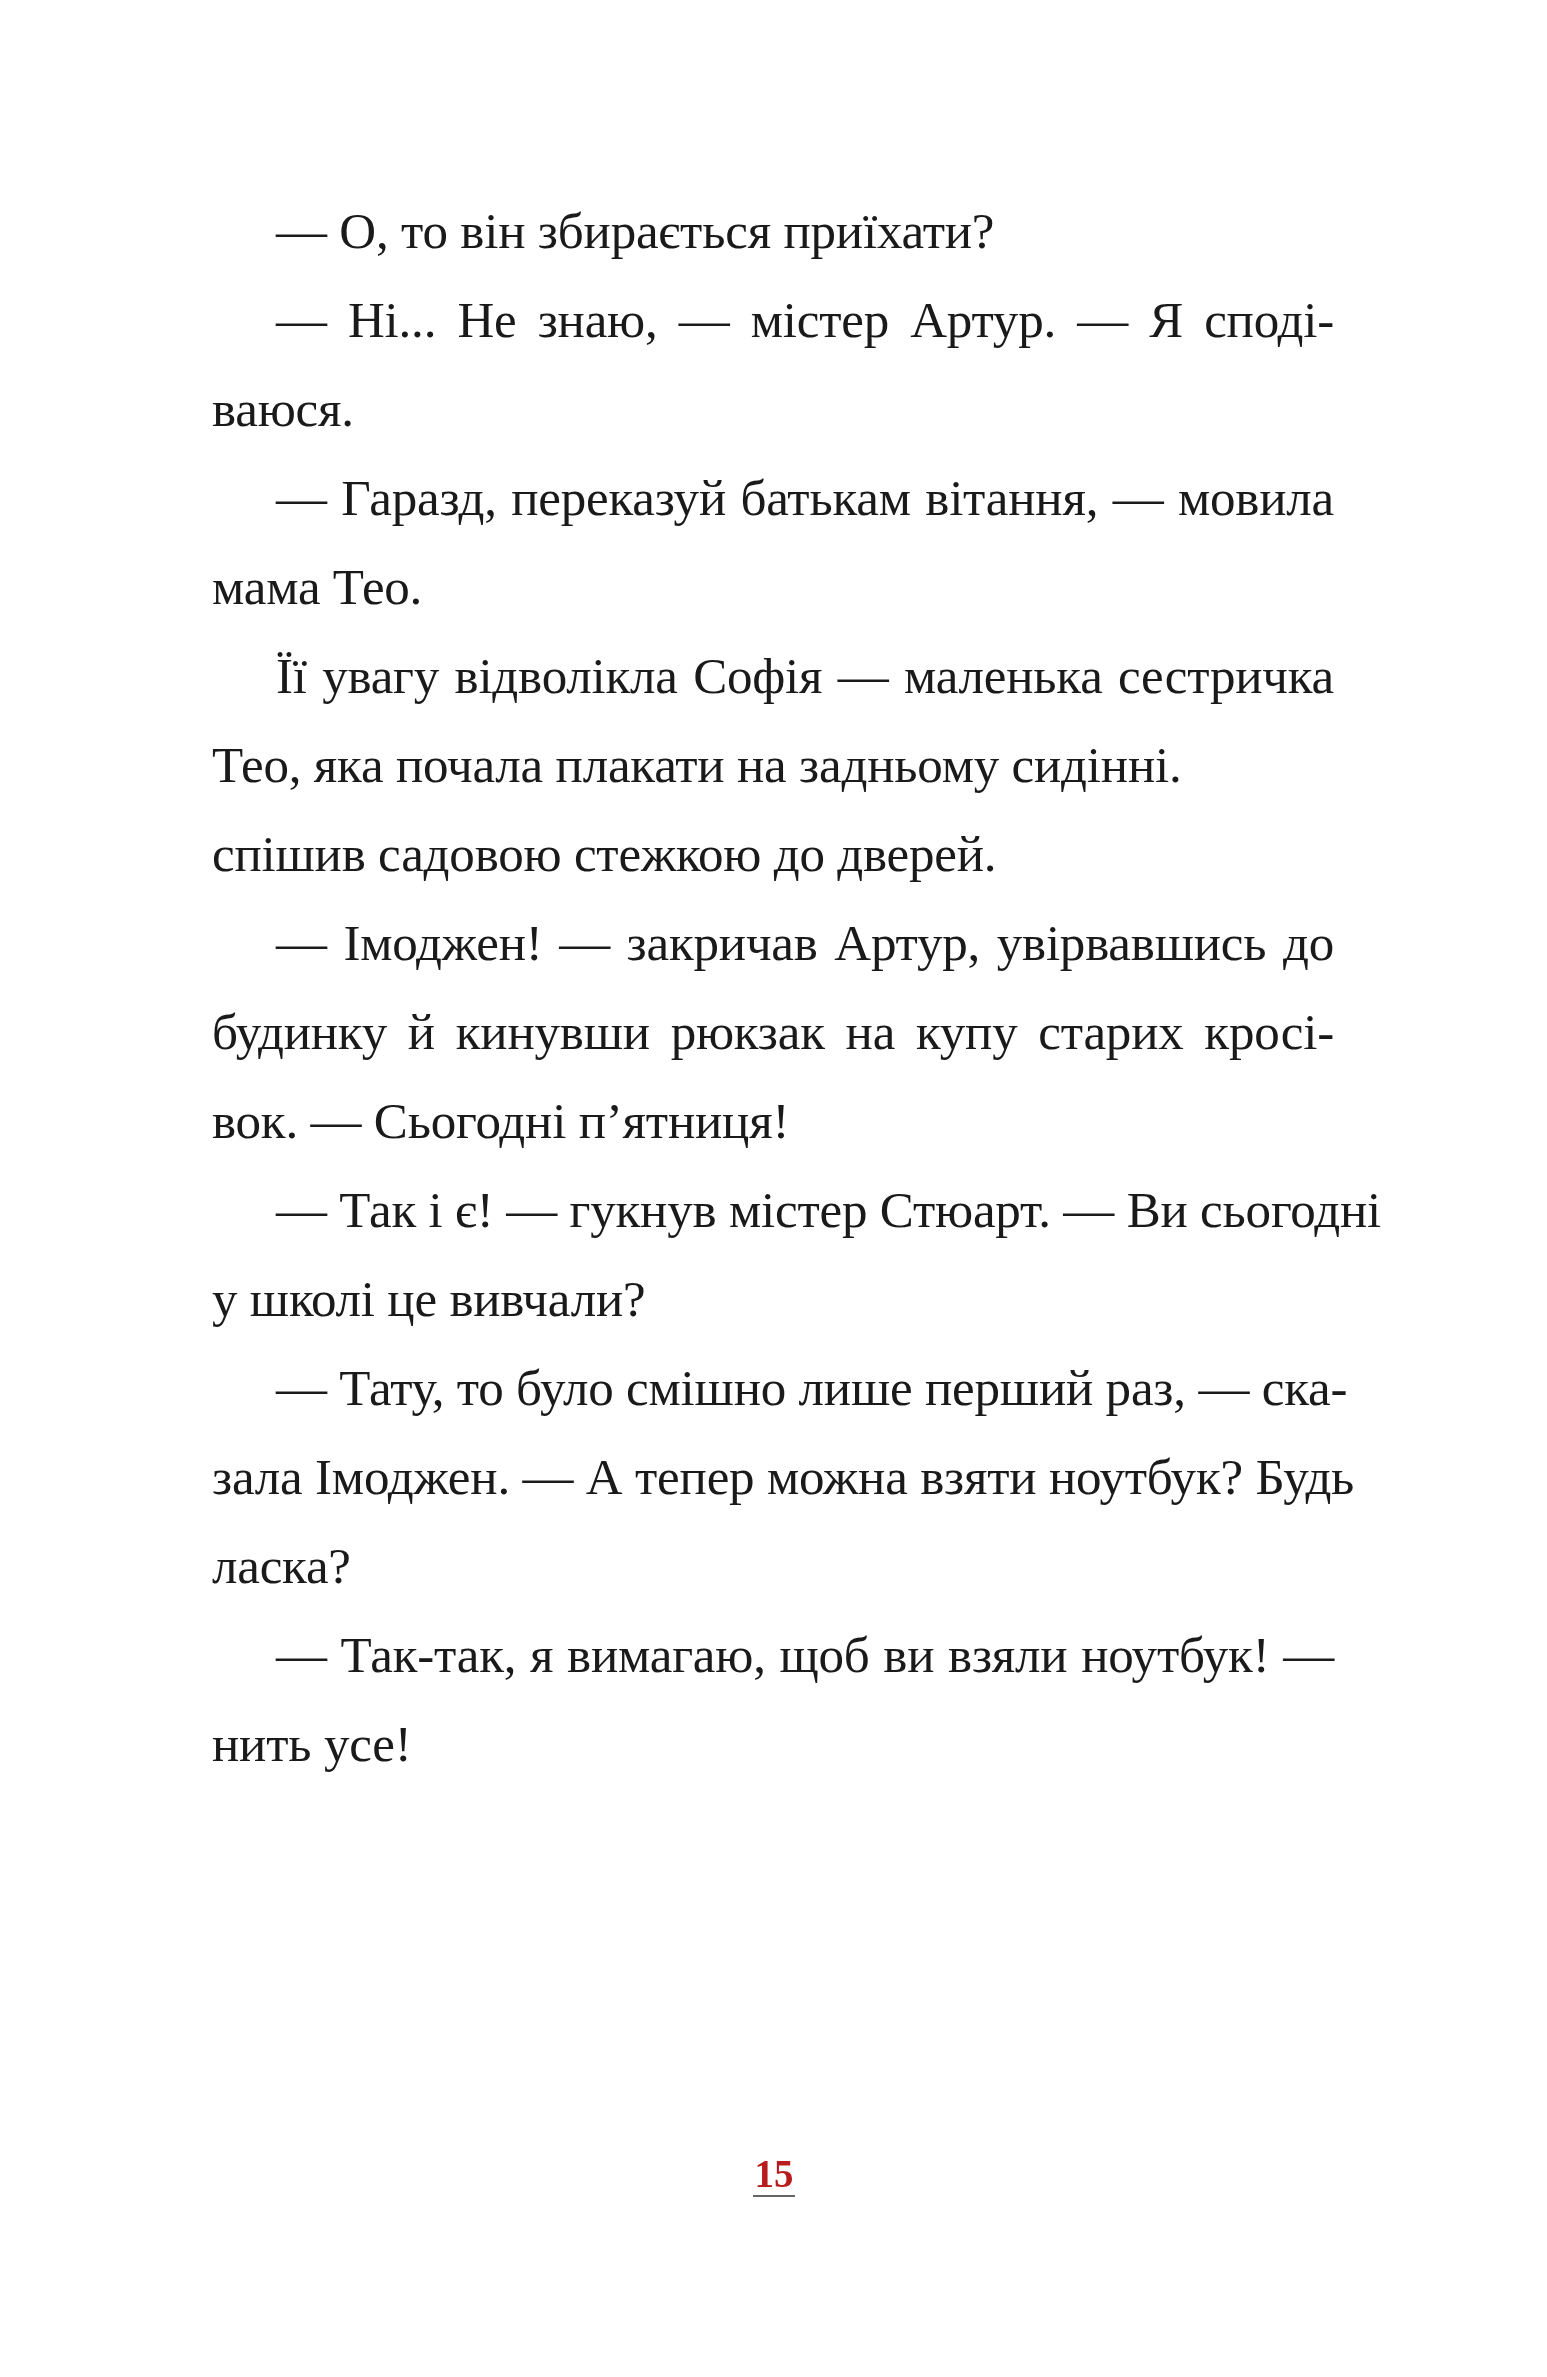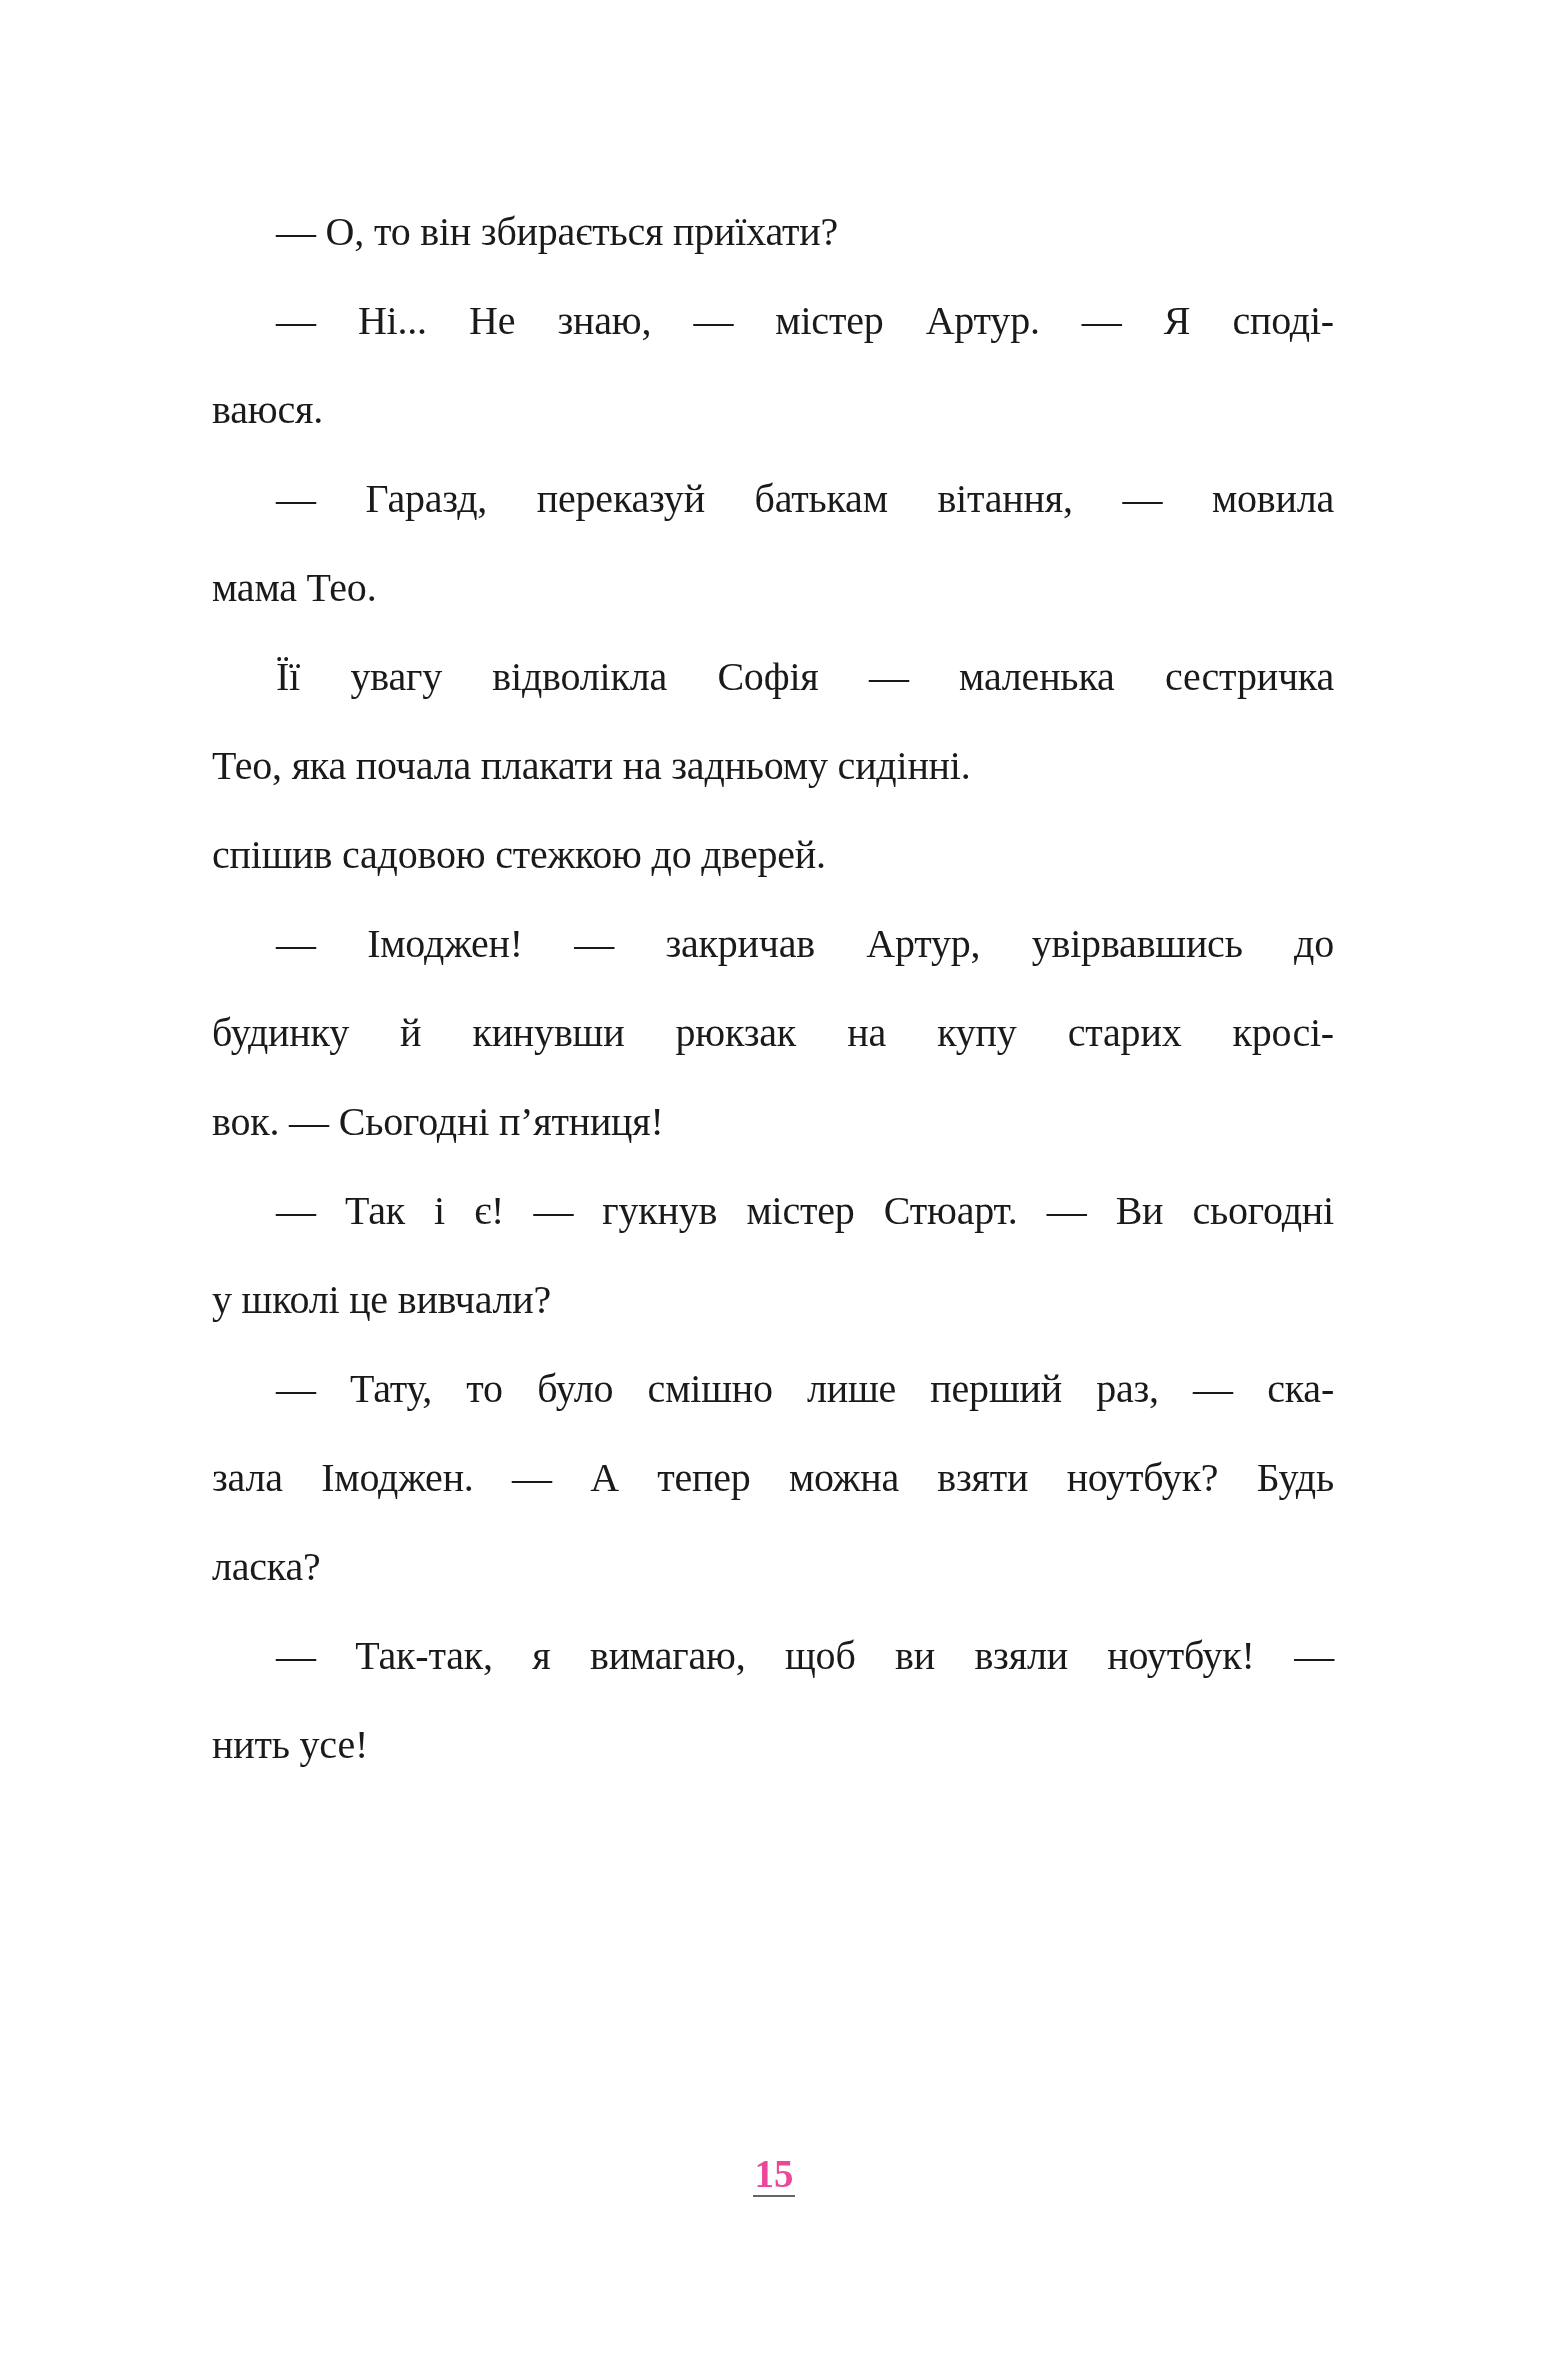--- a/index.html
+++ b/index.html
@@ -17,40 +17,40 @@
   }
   .page {
     position: absolute;
     left: 212px;
     top: 187px;
     width: 1122px;
   }
   .line {
     position: relative;
     height: 89px;
-    font-size: 40px;
+    font-size: 51px;
     line-height: 89px;
     white-space: nowrap;
     letter-spacing: -0.2px;
   }
   .line.indent { padding-left: 64px; }
   .line.justify {
     text-align: justify;
     text-align-last: justify;
   }
   .page-number {
     position: absolute;
     left: 0;
     width: 1548px;
     top: 2151px;
     text-align: center;
     font-family: "Liberation Serif", "DejaVu Serif", serif;
     font-size: 39px;
     font-weight: bold;
-    color: #ec4899;
+    color: #b91c1c;
   }
   .page-number span {
     display: inline-block;
     border-bottom: 2.4px solid #666;
     padding: 0 1.6px 1.6px 1.6px;
     line-height: 1;
   }
 </style>
 </head>
 <body>

